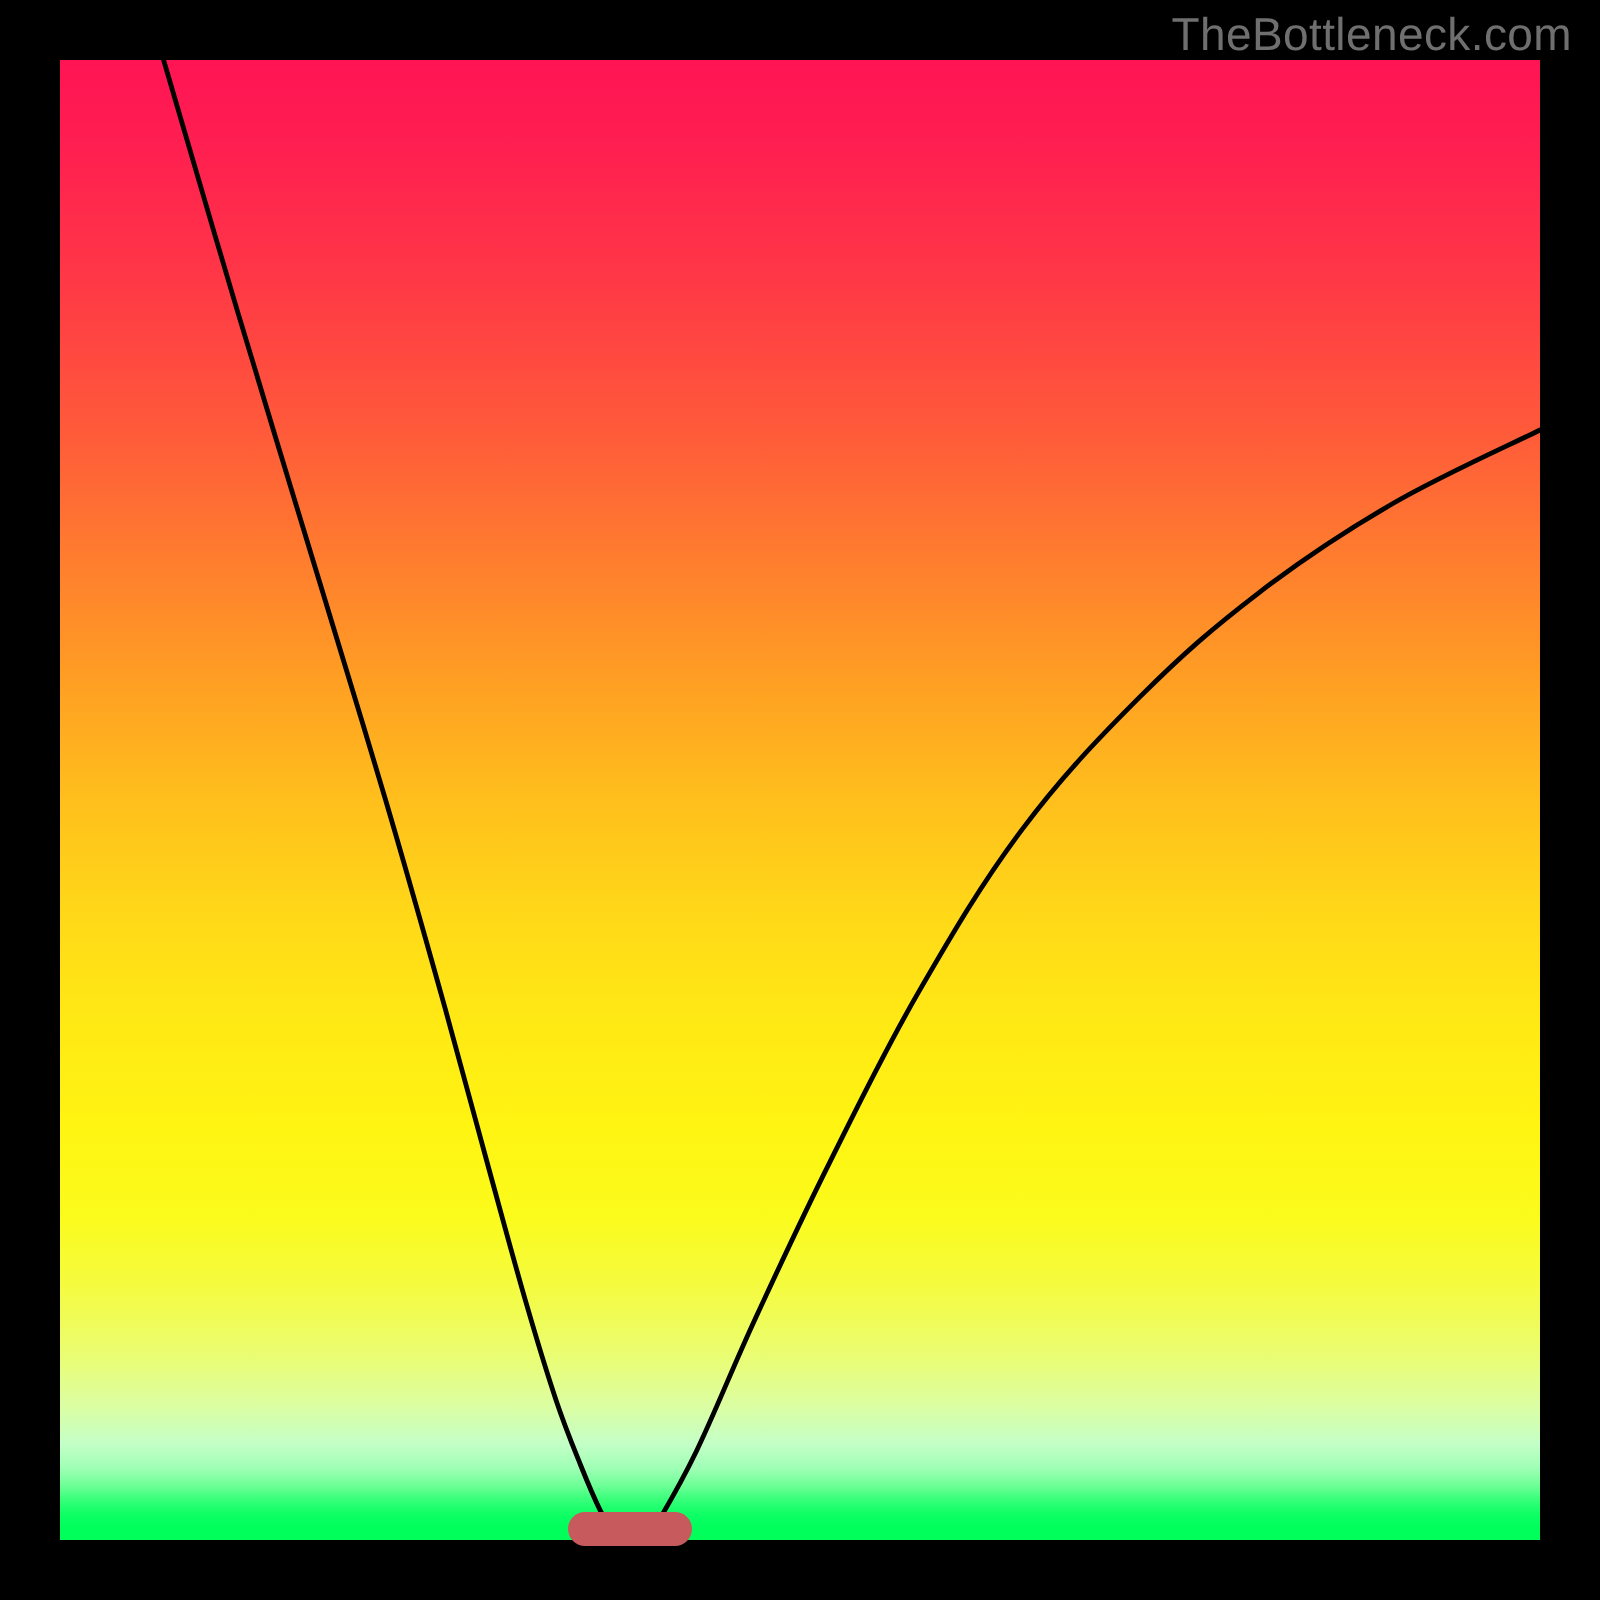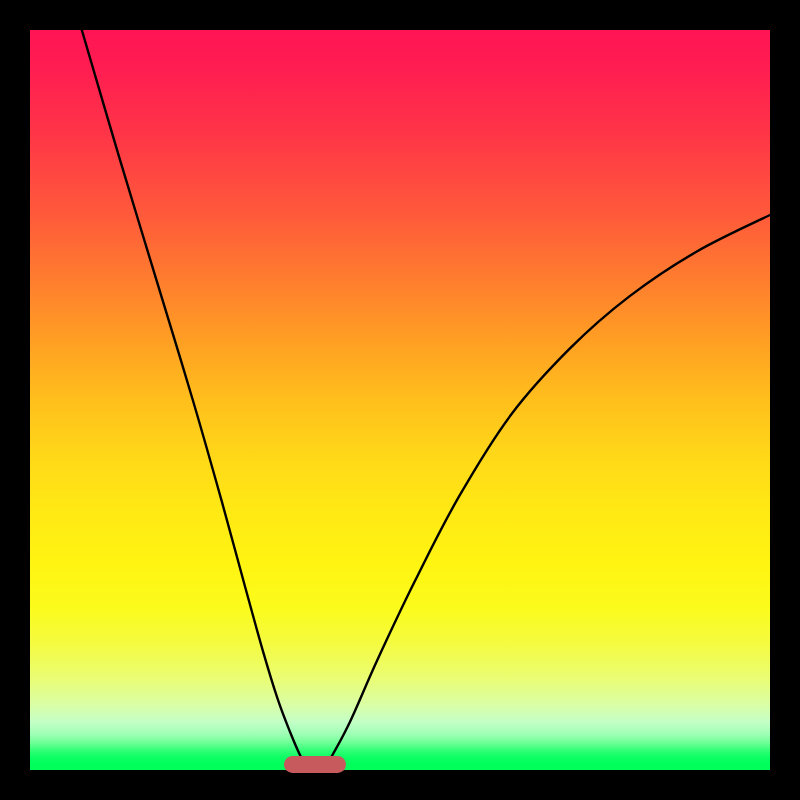--- a/index.html
+++ b/index.html
@@ -80,13 +80,14 @@
 </head>
 <body>
 
 <div class="frame">
   <div class="plot-area">
     <svg class="curve" viewBox="0 0 740 740" preserveAspectRatio="none">
       <path d="M 51.8 0 C 58.46 22.64, 75.48 81.18, 88.8 125.8 C 102.12 170.42, 112.48 203.94, 125.8 247.9 C 139.12 291.86, 150.81 329.37, 162.8 370 C 174.79 410.63, 183.08 440.30, 192.4 473.6 C 201.72 506.90, 207.27 528.36, 214.6 555 C 221.93 581.64, 227.11 600.95, 233.1 621.6 C 239.09 642.25, 242.97 655.05, 247.9 669.7 C 252.83 684.35, 256.48 693.01, 260.48 703 C 264.48 712.99, 267.17 719.21, 270.1 725.2 C 273.03 731.19, 275.56 734.30, 276.76 736.3 M 296 736.3 C 300.00 728.97, 308.88 714.91, 318.2 695.6 C 327.52 676.29, 335.81 654.97, 347.8 629 C 359.79 603.03, 370.15 580.60, 384.8 551.3 C 399.45 522.00, 411.88 496.17, 429.2 466.2 C 446.52 436.23, 461.02 411.44, 481 384.8 C 500.98 358.16, 518.89 339.51, 540.2 318.2 C 561.51 296.89, 576.76 283.72, 599.4 266.4 C 622.04 249.08, 640.69 236.65, 666 222 C 691.31 207.35, 726.68 191.66, 740 185" fill="none" stroke="#000000" stroke-width="2.4" stroke-linecap="round" stroke-linejoin="round"></path>
     </svg>
     <div class="red-pill" style="width: 62.16px; height: 17.02px; border-radius: 8.51px; left: 253.82px; top: 726.31px; background: rgb(199, 90, 93);"></div>
   </div>
+  <div class="watermark">TheBottleneck.com</div>
 </div>
 
 </body></html>

